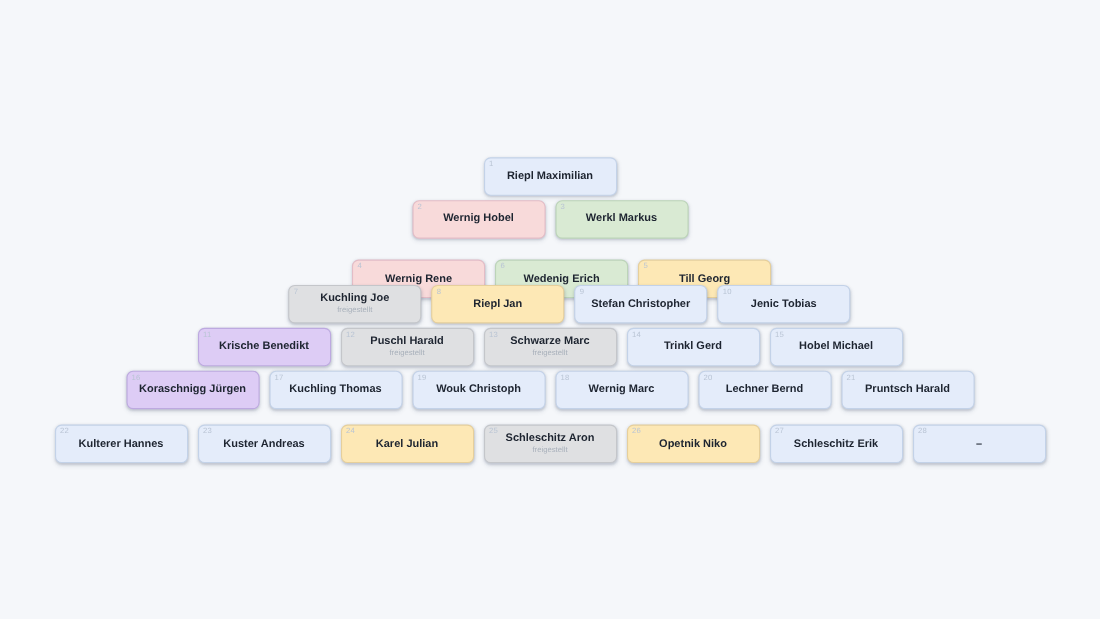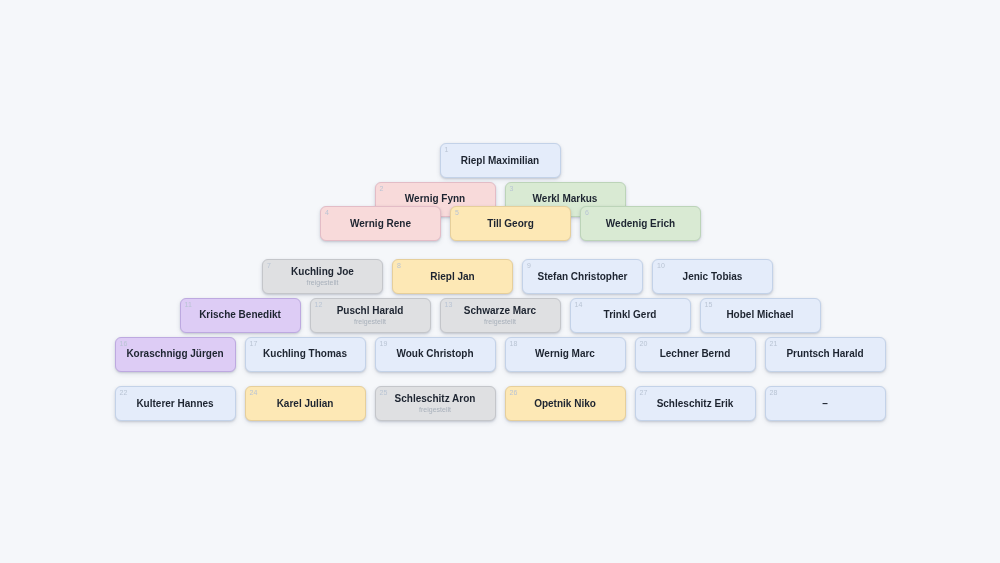--- a/index.html
+++ b/index.html
@@ -94,39 +94,39 @@
 <div id="pyramid-board">
     <div class="pyramid-row" style="top: 143px;">
       <div class="card c-blue">
         <span class="card-index">1</span>
         <span class="card-name">Riepl Maximilian</span>
       </div>
     </div>
     <div class="pyramid-row" style="top: 181.7px;">
       <div class="card c-pink">
         <span class="card-index">2</span>
-        <span class="card-name">Wernig Fynn</span>
+        <span class="card-name">Wernig Hobel</span>
       </div>
       <div class="card c-green">
         <span class="card-index">3</span>
         <span class="card-name">Werkl Markus</span>
       </div>
     </div>
-    <div class="pyramid-row" style="top: 206px; padding-left: 21px;">
+    <div class="pyramid-row" style="top: 236px; padding-left: 21px;">
       <div class="card c-pink">
         <span class="card-index">4</span>
         <span class="card-name">Wernig Rene</span>
       </div>
-      <div class="card c-yellow">
-        <span class="card-index">5</span>
-        <span class="card-name">Till Georg</span>
-      </div>
       <div class="card c-green">
         <span class="card-index">6</span>
         <span class="card-name">Wedenig Erich</span>
+      </div>
+      <div class="card c-yellow">
+        <span class="card-index">5</span>
+        <span class="card-name">Till Georg</span>
       </div>
     </div>
     <div class="pyramid-row" style="top: 259.1px; padding-left: 35px;">
       <div class="card c-grey">
         <span class="card-index">7</span>
         <span class="card-name">Kuchling Joe</span>
         <span class="card-sub">freigestellt</span>
       </div>
       <div class="card c-yellow">
         <span class="card-index">8</span>
@@ -189,20 +189,24 @@
       <div class="card c-blue">
         <span class="card-index">21</span>
         <span class="card-name">Pruntsch Harald</span>
       </div>
     </div>
     <div class="pyramid-row" style="top: 386px;">
       <div class="card c-blue">
         <span class="card-index">22</span>
         <span class="card-name">Kulterer Hannes</span>
       </div>
+      <div class="card c-blue">
+        <span class="card-index">23</span>
+        <span class="card-name">Kuster Andreas</span>
+      </div>
       <div class="card c-yellow">
         <span class="card-index">24</span>
         <span class="card-name">Karel Julian</span>
       </div>
       <div class="card c-grey">
         <span class="card-index">25</span>
         <span class="card-name">Schleschitz Aron</span>
         <span class="card-sub">freigestellt</span>
       </div>
       <div class="card c-yellow">

